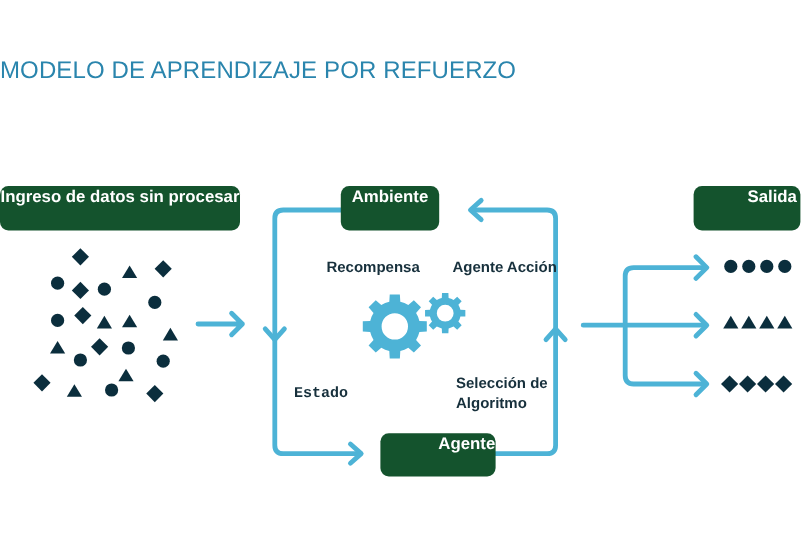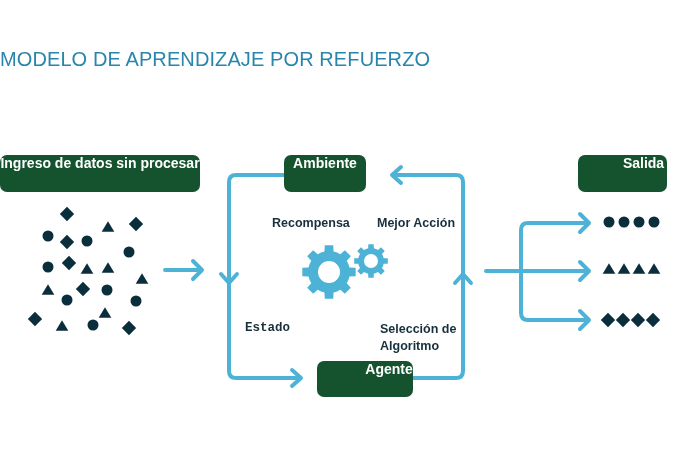--- a/index.html
+++ b/index.html
@@ -90,15 +90,15 @@
   <span>Ambiente</span>
 </div>
 <div class="node" style="left:317px;top:361px;width:96px;height:36px;padding-left:48px;">
   <span>Agente</span>
 </div>
 <div class="node" style="left:578px;top:155px;width:89px;height:37px;padding-left:42px;">
   <span>Salida</span>
 </div>
 
 <div class="label" style="left:245px;top:215px;padding-left:27px;">Recompensa</div>
-<div class="label" style="left:377px;top:215px;">Mejor Acción</div>
+<div class="label" style="left:377px;top:215px;">Agente Acción</div>
 <div class="label" style="left:245px;top:320px;font-family:Liberation Mono, monospace;">Estado</div>
-<div class="label" style="left:380px;top:321px;width:80px;">Selección de Algoritmo</div>
+<div class="label" style="left:380px;top:311px;width:80px;">Selección de Algoritmo</div>
 
 </body></html>

